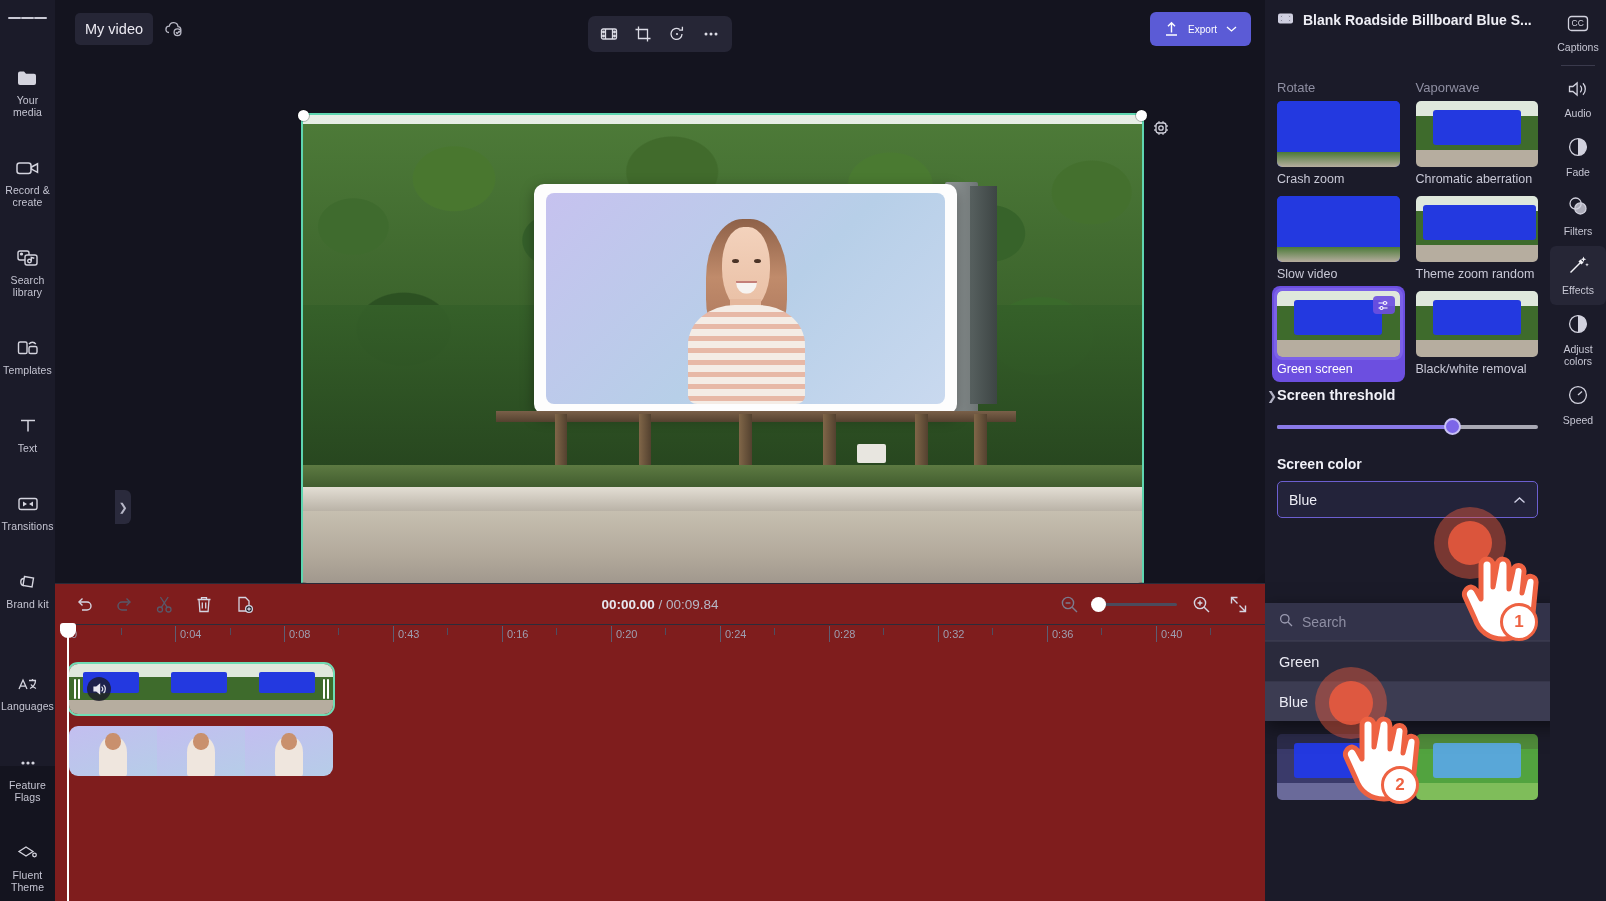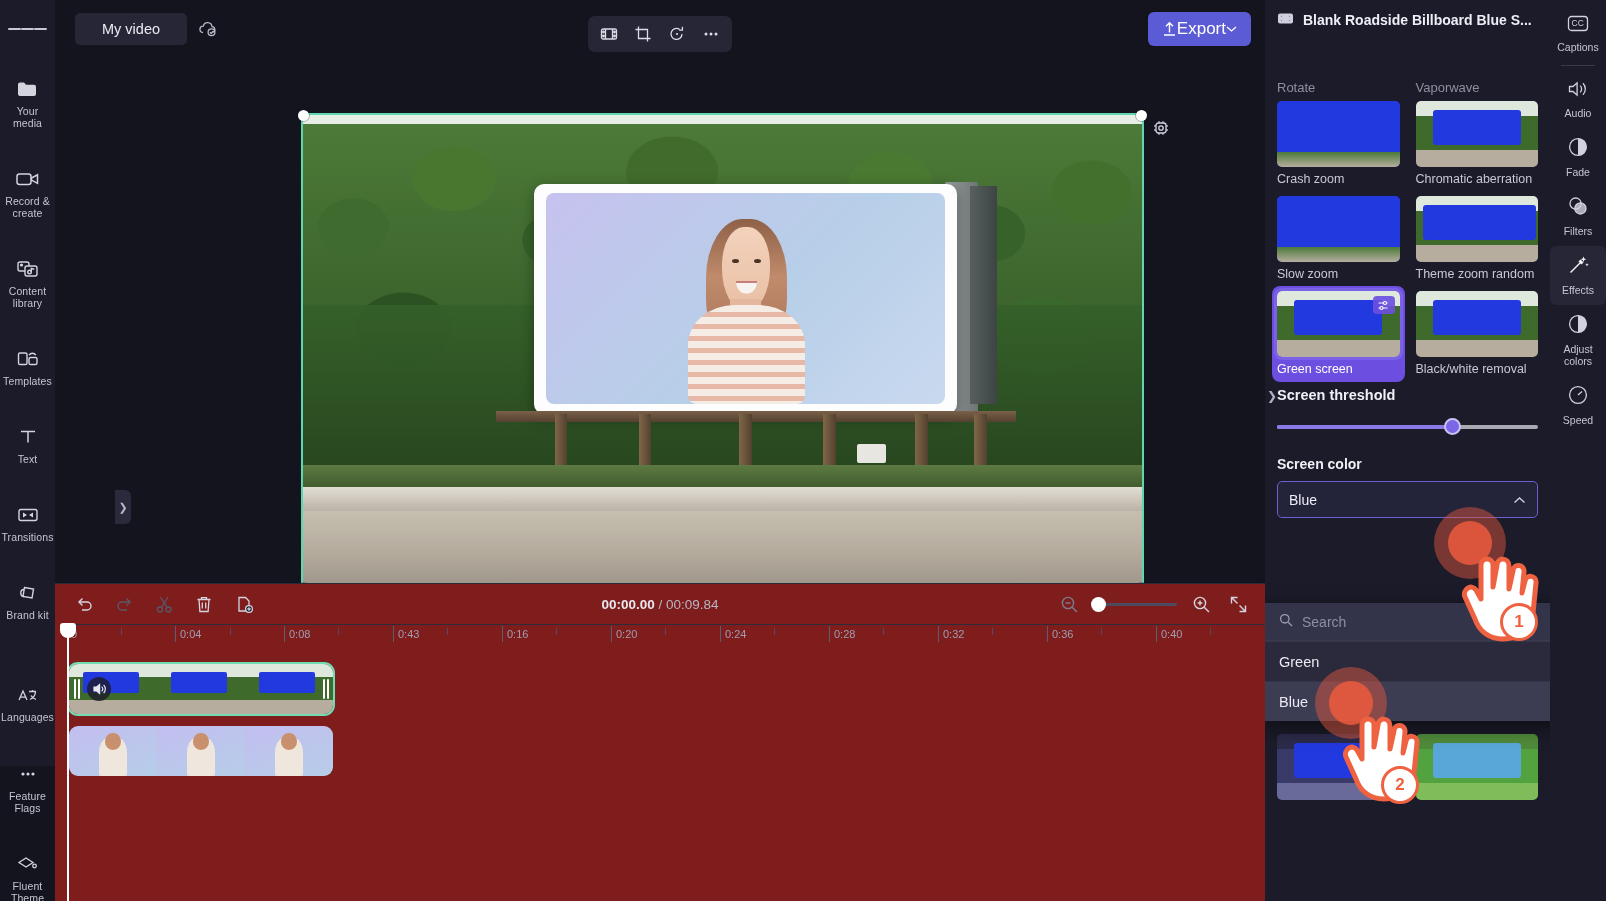--- a/index.html
+++ b/index.html
@@ -10,21 +10,21 @@
     overflow: hidden;
     color: #e8e8ec;
   }
   .app { position: relative; width: 1606px; height: 901px; display: flex; }
 
   
   .rail {
     width: 55px; height: 766px;
     background: #1b1b29;
     display: flex; flex-direction: column; align-items: center;
-    padding-top: 25px;
+    padding-top: 14px;
     flex: 0 0 55px;
     position: relative;
     gap: 24px;
   }
   .hamburger { width: 40px; height: 40px; display:flex; align-items:center; justify-content:center; margin-bottom: 14px; cursor:pointer;}
   .hamburger span { display:block; width:22px; height:2px; background:#c9c9d4; margin:2.5px 0; border-radius:1px;}
   .rail-item {
     width: 55px; padding: 6px 2px 7px 2px;
     display: flex; flex-direction: column; align-items: center; cursor: pointer;
   }
@@ -42,41 +42,41 @@
     background: #14141f;
     display: flex; flex-direction: column;
     min-width: 0;
   }
   .topbar {
     height: 58px; position: relative; flex: 0 0 58px;
     display: flex; align-items: center;
   }
   .vid-name {
     margin-left: 20px; background: #262636; color: #eceaf2;
-    font-size: 14.5px; padding: 8px 27px; border-radius: 5px; cursor: pointer;
+    font-size: 14.5px; padding: 8px 10px; border-radius: 5px; cursor: pointer;
   }
   .cloud-ico { margin-left: 10px; color:#b9b9c6; display:flex; align-items:center; }
 
   .mini-toolbar {
     position: absolute; left: 50%; transform: translateX(-50%);
     top: 16px;
     background: #262636; border-radius: 7px;
     display: flex; align-items: center; gap: 4px; padding: 4px 6px;
   }
   .mt-btn {
     width: 30px; height: 28px; display:flex; align-items:center; justify-content:center;
     border-radius: 4px; cursor:pointer; color:#dcdce6;
   }
 
   .export-btn {
     position: absolute; right: 14px; top: 12px;
     background: #5b5bd6; color: #fff;
     border-radius: 6px; height: 34px; padding: 0 14px;
-    display:flex; align-items:center; 
-    font-size: 17px; cursor: pointer;
+    display:flex; align-items:center; gap: 9px;
+    font-size: 10px; cursor: pointer;
   }
 
   
   .preview-wrap {
     flex: 1 1 auto; position: relative; min-height: 0;
   }
   .canvas-frame {
     position: absolute; left: 248px; top: 57px;
     width: 839px; height: 474px;
     outline: 2px solid #5fd6b0;
@@ -423,21 +423,21 @@
     <div class="rail-item">
       <div class="ri-ico">
         <svg width="24" height="20" viewBox="0 0 24 20" fill="none" stroke="#d4d4de" stroke-width="1.4">
           <rect x="2" y="3" width="11" height="9" rx="2"></rect>
           <circle cx="5.5" cy="6" r="0.9" fill="#d4d4de"></circle>
           <rect x="9" y="7" width="12" height="10" rx="2" fill="#1b1b29"></rect>
           <circle cx="13.5" cy="13" r="1.8"></circle>
           <path d="M15.3 13V9.5l3 .8"></path>
         </svg>
       </div>
-      <div class="ri-lbl">Content library</div>
+      <div class="ri-lbl">Search library</div>
     </div>
 
     <div class="rail-item">
       <div class="ri-ico">
         <svg width="24" height="20" viewBox="0 0 24 20" fill="none" stroke="#d4d4de" stroke-width="1.4">
           <rect x="2.5" y="4" width="8.5" height="11.5" rx="1.6"></rect>
           <rect x="13" y="8.5" width="8" height="7" rx="1.6"></rect>
           <path d="M13 6.2c1.6-2.6 5.2-2.6 6.8 0"></path>
         </svg>
       </div>
@@ -858,21 +858,21 @@
           <div class="fx-thumb">
               <div class="scr"></div>
             </div>
           <div class="fx-name">Chromatic aberration</div>
         </div>
 
         <div class="fx-card">
           <div class="fx-thumb full">
               <div class="scr"></div>
             </div>
-          <div class="fx-name">Slow zoom</div>
+          <div class="fx-name">Slow video</div>
         </div>
 
         <div class="fx-card">
           <div class="fx-thumb">
               <div class="scr" style="left:6%;width:92%;"></div>
             </div>
           <div class="fx-name">Theme zoom random</div>
         </div>
 
         <div class="fx-card selected">

